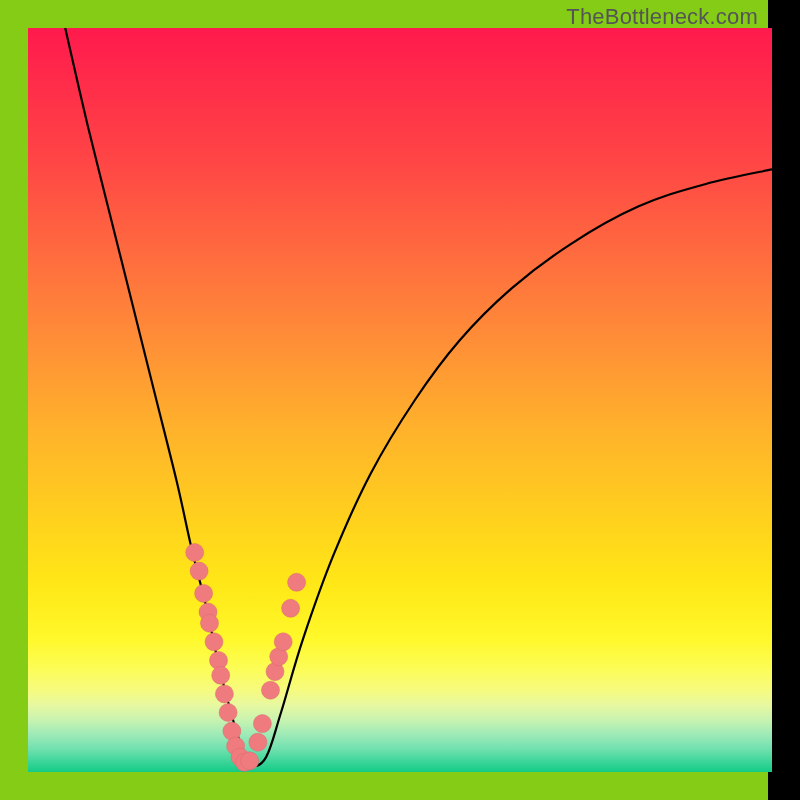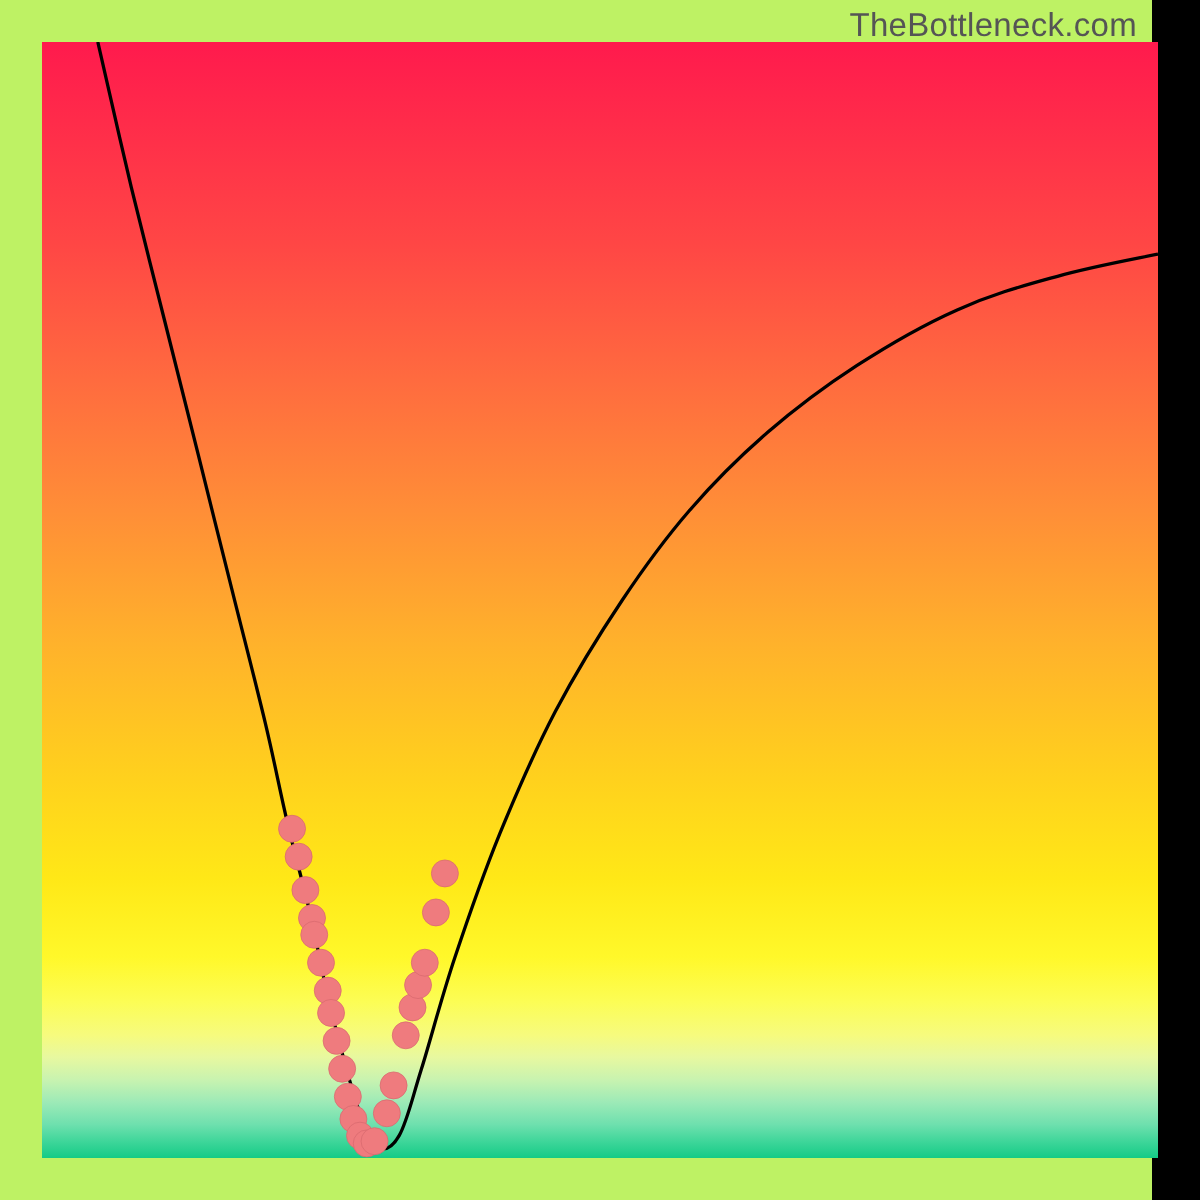--- a/index.html
+++ b/index.html
@@ -9,21 +9,21 @@
     height: 800px;
     overflow: hidden;
     background: #000;
     font-family: Arial, Helvetica, sans-serif;
   }
   .frame {
     position: absolute;
     top: 0; left: 0;
     width: 768px;
     height: 800px;
-    background: #bef264;
+    background: #84cc16;
   }
   .plot-area {
     position: absolute;
     top: 28px;
     left: 28px;
     width: 744px;
     height: 744px;
     overflow: hidden;
   }
   .gradient-bg {

